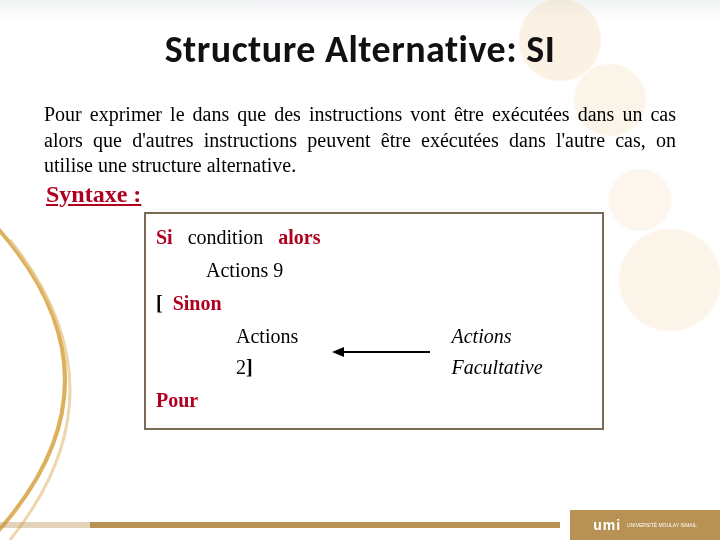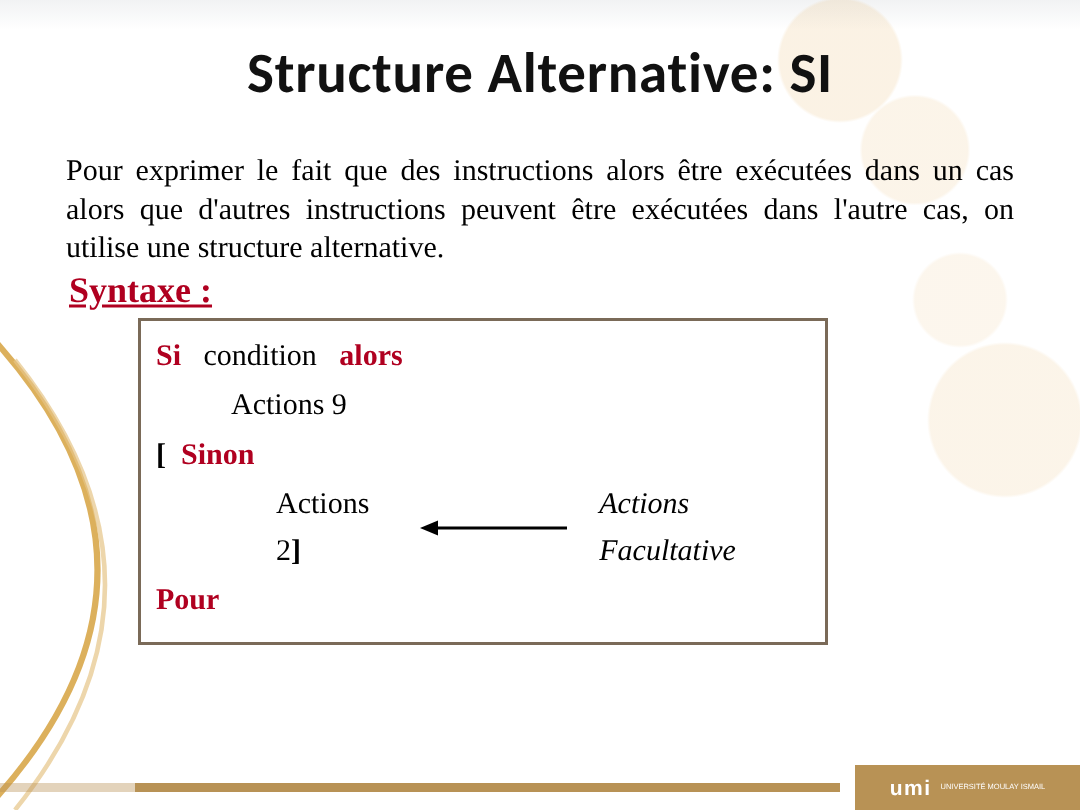--- a/index.html
+++ b/index.html
@@ -53,21 +53,21 @@
     margin-bottom: 2px;
   }
   .syntax-label {
     font-size: 24px;
     font-weight: bold;
     text-decoration: underline;
     color: #b00020;
     margin: 0 0 4px 2px;
   }
   .code-box {
-    margin-left: 48px;
+    margin-left: 100px;
     width: 460px;
     border: 2px solid #7a6a58;
     background: rgba(255,255,255,0.88);
     padding: 6px 10px 10px 10px;
     font-size: 20px;
     line-height: 1.55;
     position: relative;
   }
   .kw { color: #b00020; font-weight: bold; }
   .cond { color: #000; }
@@ -148,21 +148,21 @@
 
 <div class="bg-pattern"></div>
 <svg class="bg-arc" viewBox="0 0 220 360">
   <path d="M 60 0 Q 210 160 60 320 L 60 360 L 0 360 L 0 0 Z" fill="none" stroke="#d8a74a" stroke-width="4" opacity="0.9"></path>
   <path d="M 80 20 Q 200 170 80 320" fill="none" stroke="#e6c487" stroke-width="3" opacity="0.7"></path>
 </svg>
 
 <div class="content">
   <h1 class="title">Structure Alternative: SI</h1>
 
-  <p class="intro">Pour exprimer le fait que des instructions alors être exécutées dans un cas alors que d'autres instructions peuvent être exécutées dans l'autre cas, on utilise une structure alternative.</p>
+  <p class="intro">Pour exprimer le dans que des instructions vont être exécutées dans un cas alors que d'autres instructions peuvent être exécutées dans l'autre cas, on utilise une structure alternative.</p>
 
   <p class="syntax-label">Syntaxe :</p>
 
   <div class="code-box">
     <div class="line">
       <span class="kw">Si</span>
       &nbsp;&nbsp;<span class="cond">condition</span>
       &nbsp;&nbsp;<span class="kw">alors</span>
     </div>
     <div class="line indent1">Actions 9</div>

